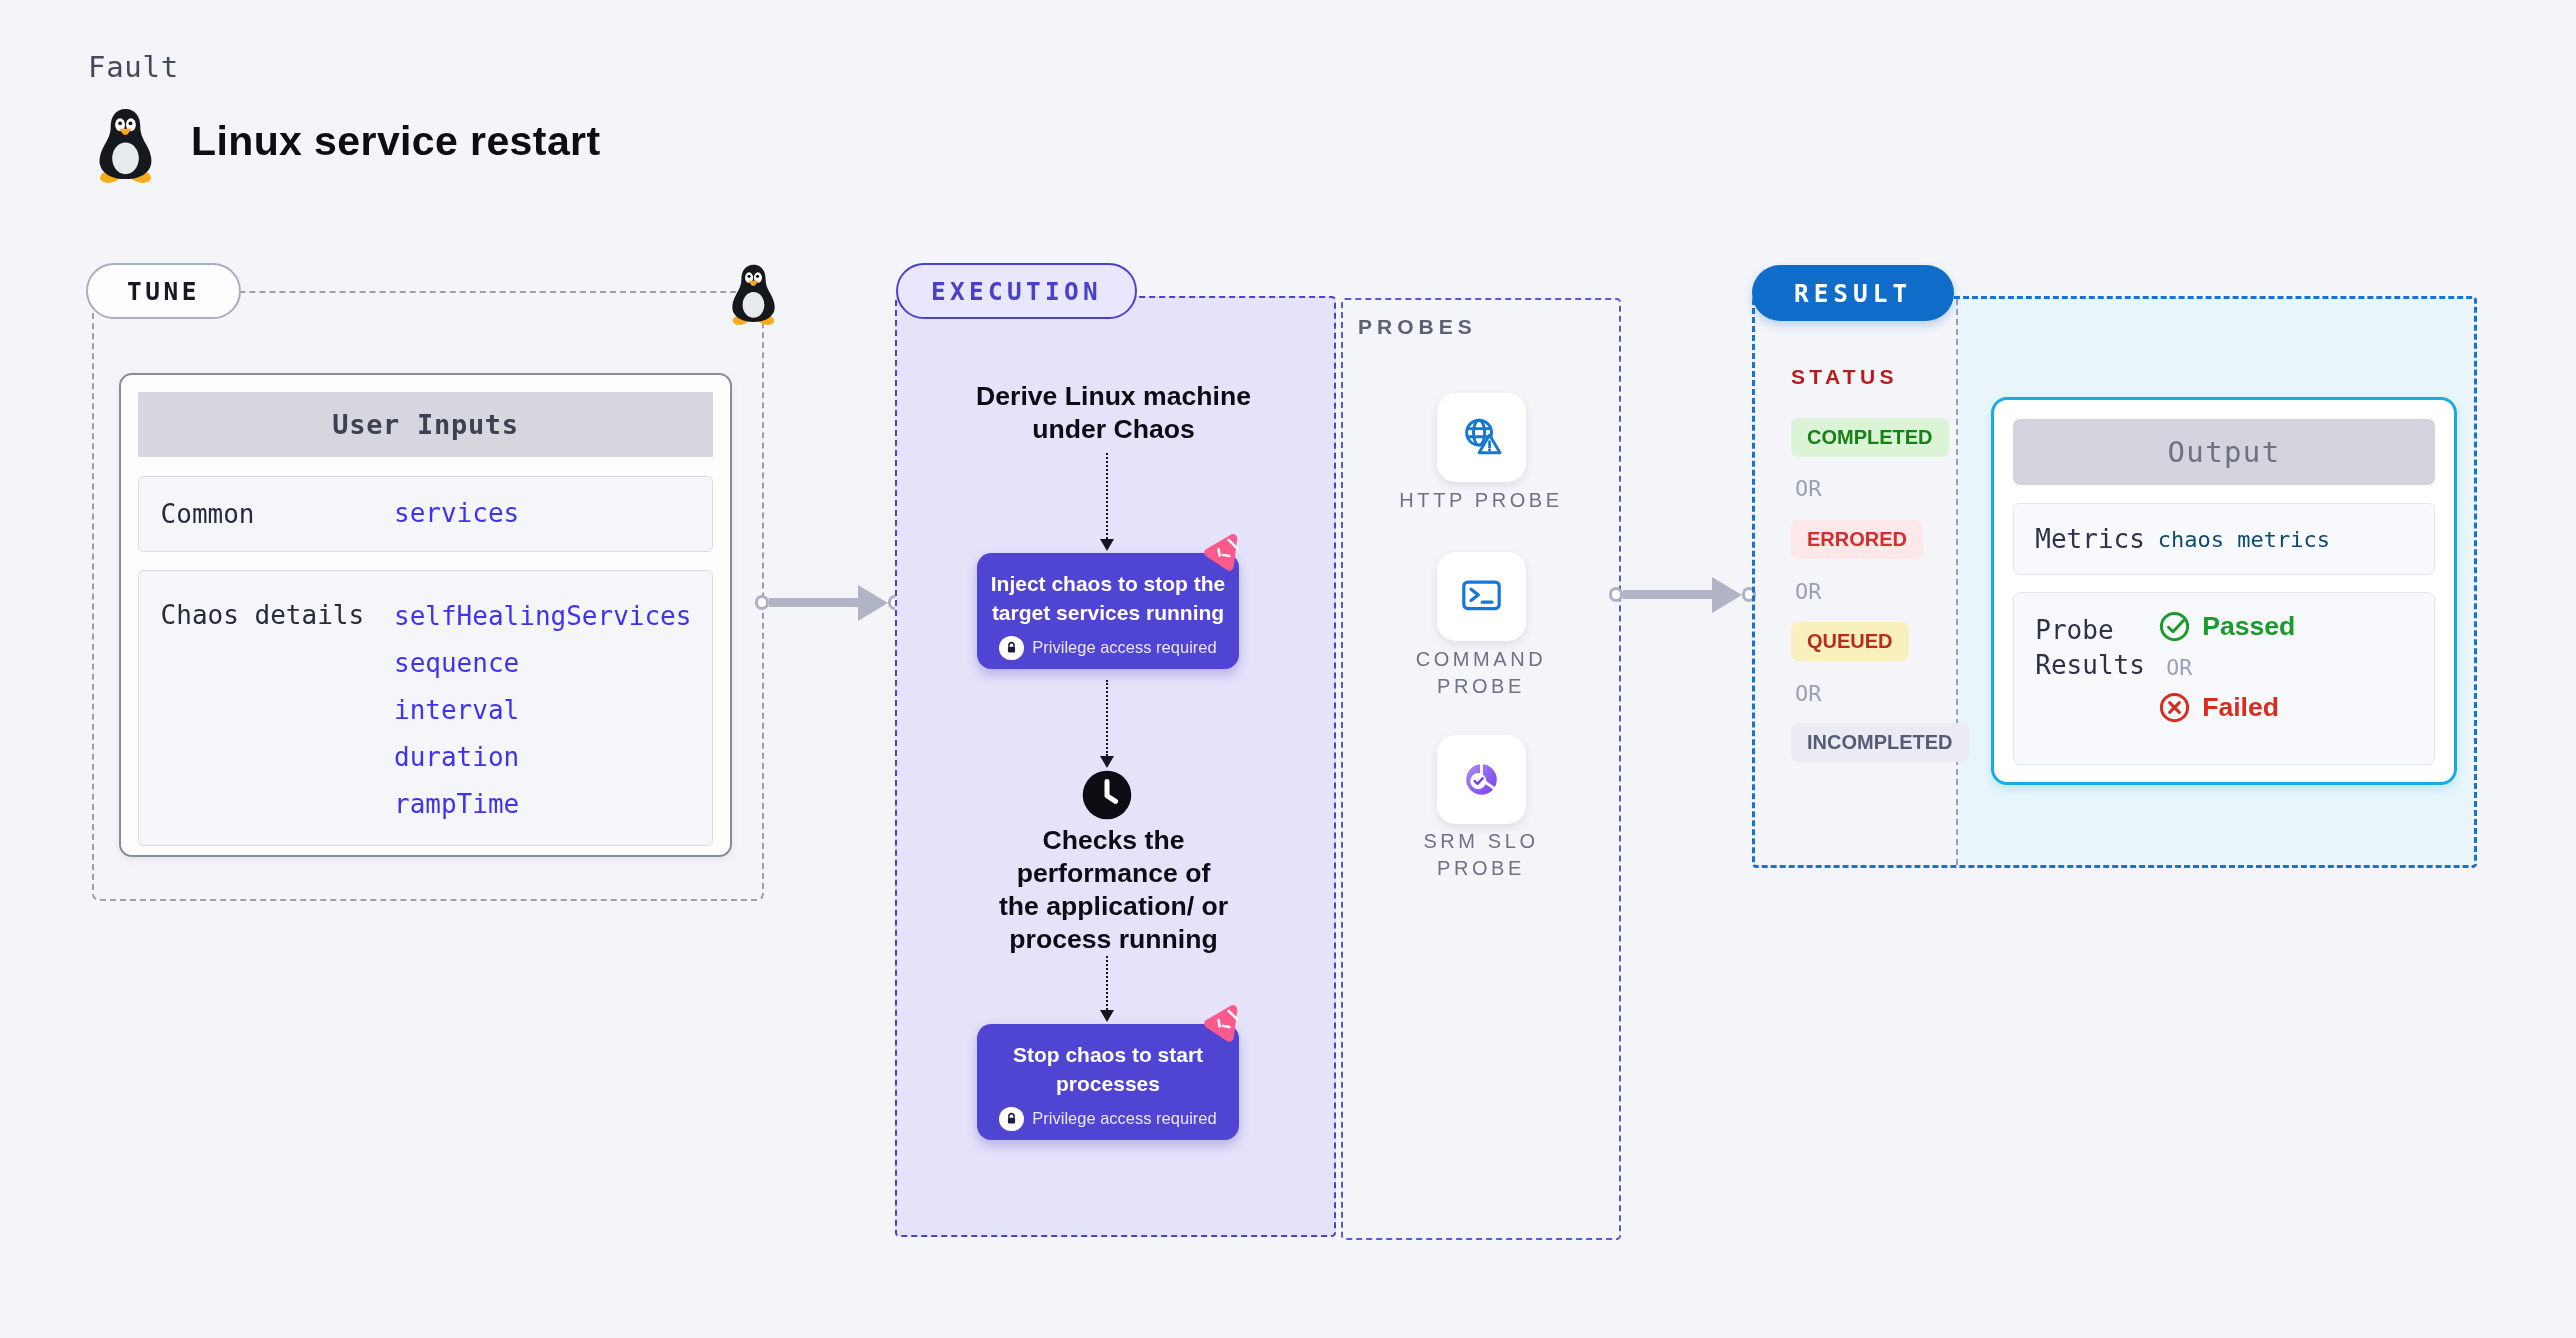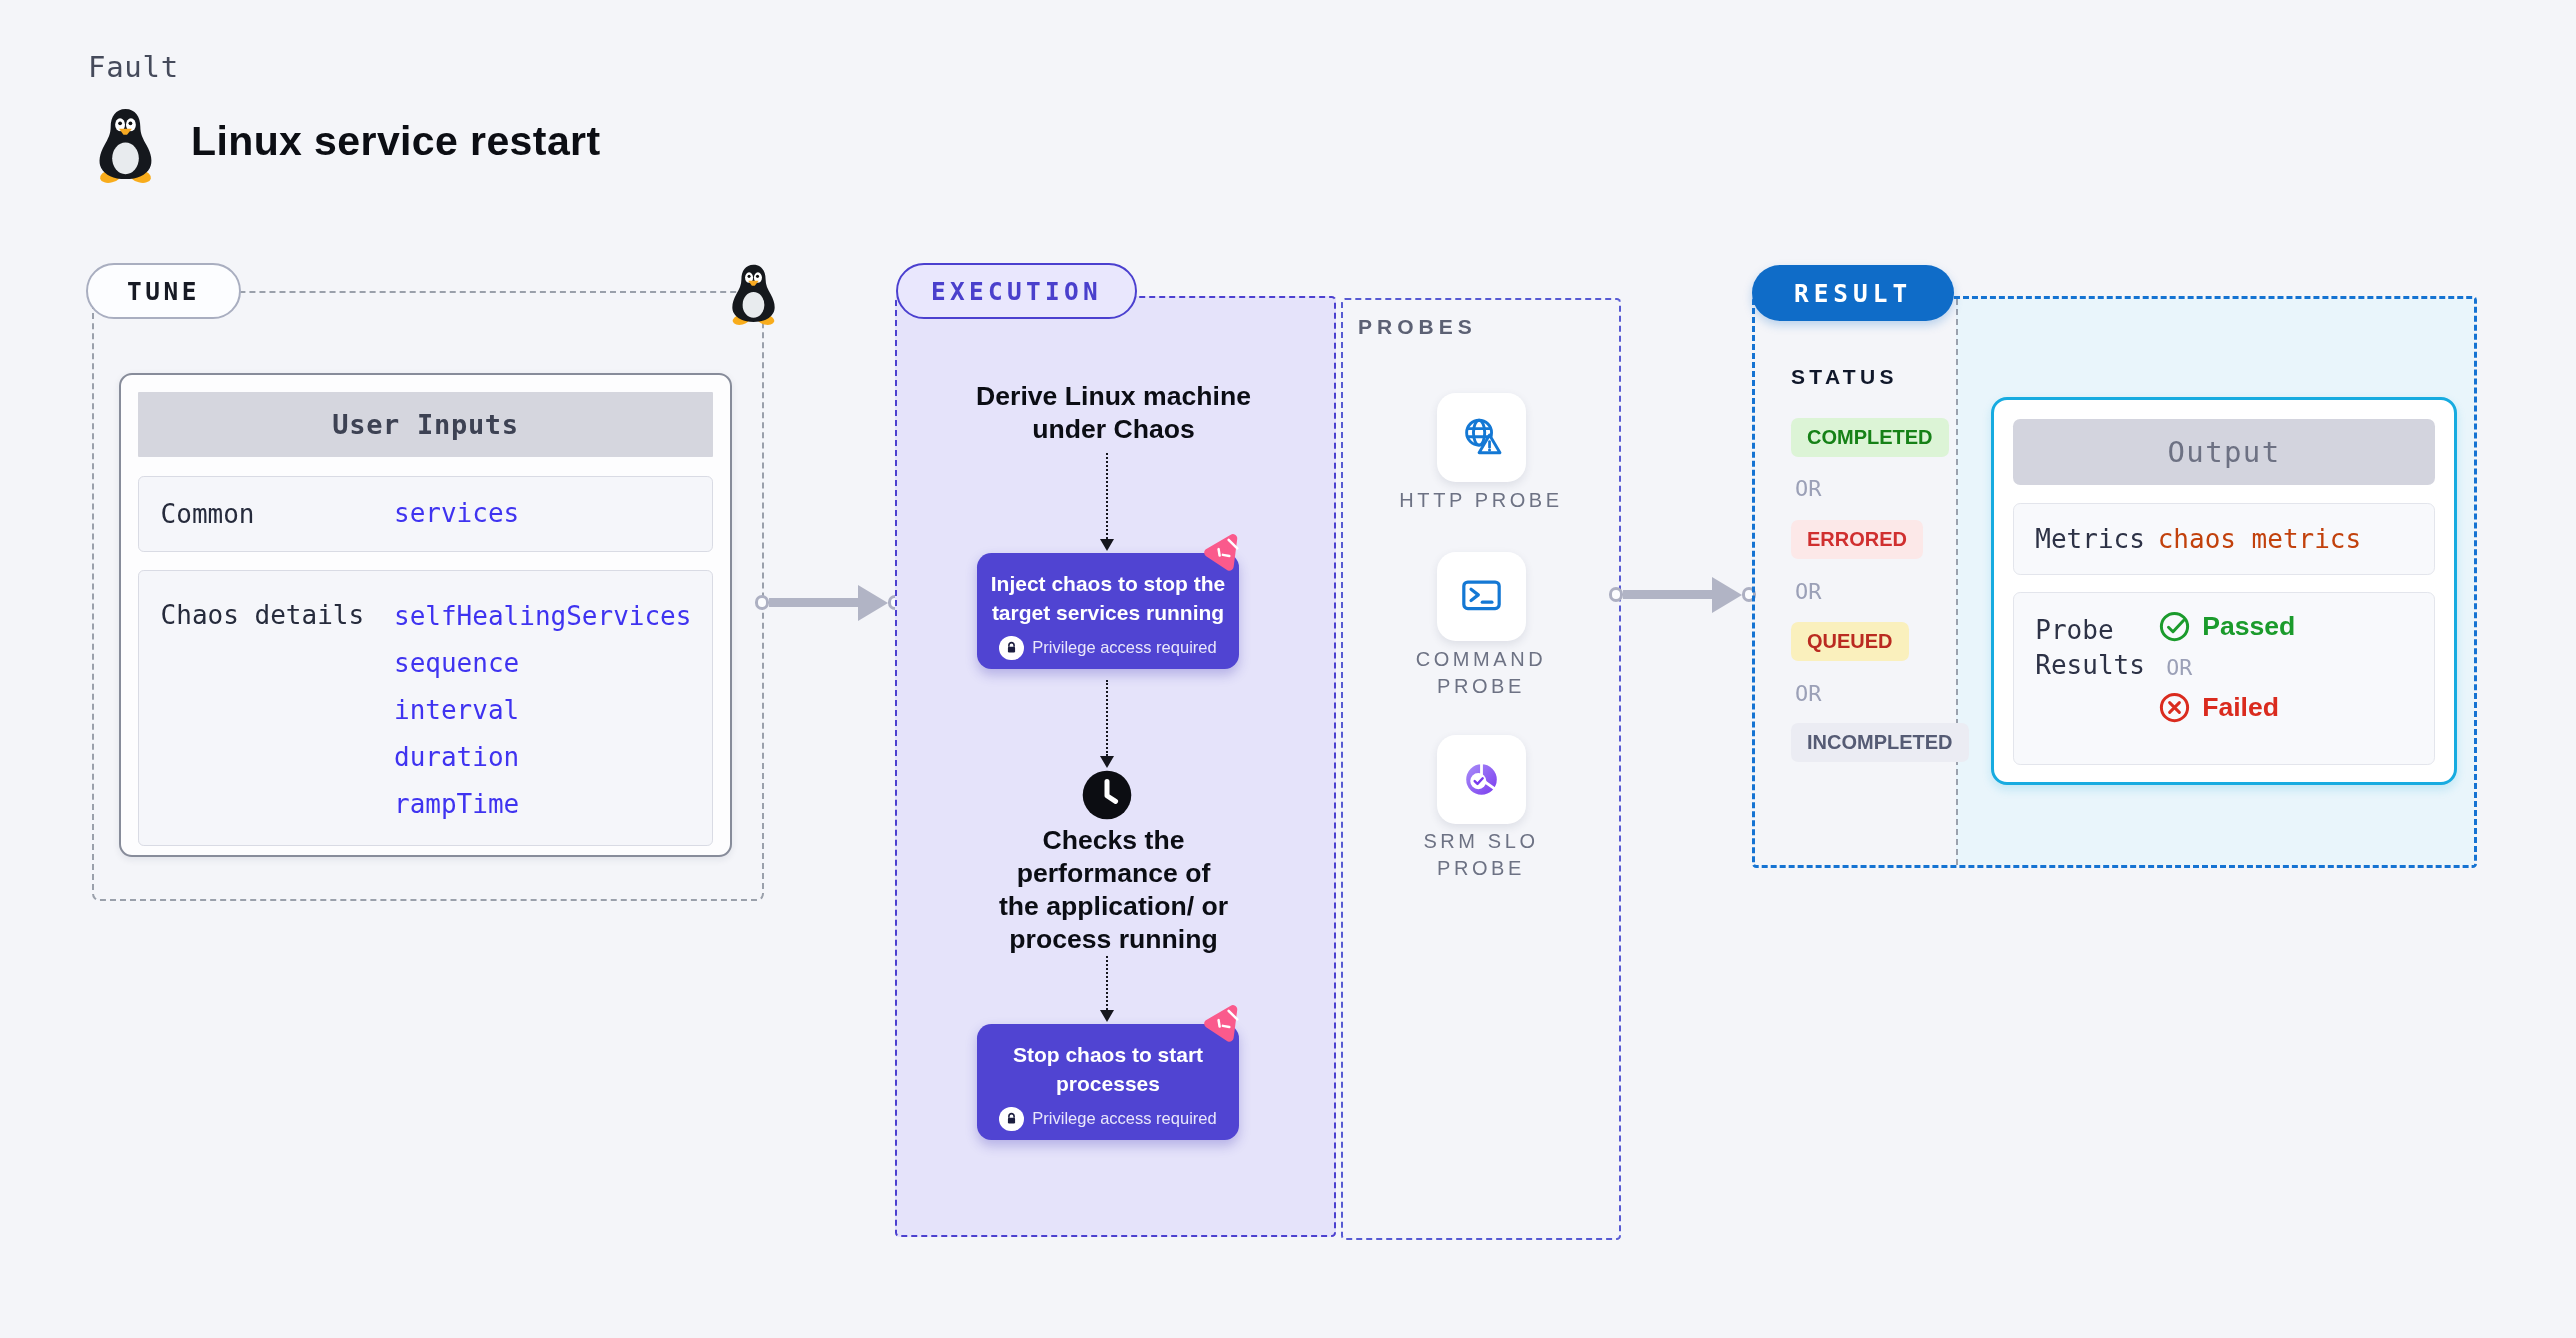--- a/index.html
+++ b/index.html
@@ -90,39 +90,39 @@
   .probes-label { left:1358px; top:315px; font-size:21px; font-weight:bold; letter-spacing:5px; color:#5c6174; }
   .probe-card { position:absolute; left:1437px; width:89px; height:89px; background:#ffffff; border-radius:18.7px;
                 display:flex; align-items:center; justify-content:center;
                 box-shadow:0 3.6px 8.6px rgba(40,45,80,0.10); }
   .probe-card-1 { top:393px; } .probe-card-2 { top:552px; } .probe-card-3 { top:735px; }
   .probe-label { position:absolute; left:1341px; width:280px; text-align:center; font-size:20px; font-weight:normal;
                  letter-spacing:3.6px; color:#6d7284; line-height:27px; }
   .probe-label-1 { top:487px; } .probe-label-2 { top:646px; } .probe-label-3 { top:828px; }
 
   
-  .status-label { left:1791px; top:365px; font-size:21px; font-weight:bold; letter-spacing:4.3px; color:#0f172a;text-align:center; }
+  .status-label { left:1791px; top:365px; font-size:21px; font-weight:bold; letter-spacing:4.3px; color:#b91c1c;text-align:center; }
   .badge { position:absolute; left:1791px; padding:8px 16px; border-radius:7.2px; font-size:20px; font-weight:bold; }
   .badge-completed { top:418px; background:#dcf4d6; color:#168117; }
   .badge-errored { top:520px; background:#fce8e8; color:#d02f2f; }
   .badge-queued { top:622px; background:#faf0bd; color:#ba2a20; }
   .badge-incompleted { top:723px; background:#ebecf3; color:#555b74; }
   .or { position:absolute; left:1795px; font-size:22px; color:#9ba0b7; }
   .or-1 { top:476px; } .or-2 { top:579px; } .or-3 { top:681px; }
 
   .output-card { left:1991px; top:397px; width:466px; height:388px; background:#ffffff; border:3.6px solid #17abe0;
                  border-radius:16px; padding:18.7px; box-shadow:0 4.3px 10px rgba(23,171,224,0.18); z-index:2; }
   .out-header { height:66px; line-height:66px; background:#d3d4de; border-radius:7.2px; text-align:center;
                 font-size:29px; font-weight:normal; color:#6d7183; letter-spacing:1.4px; }
   .out-row { background:#f8f9fc; border:1.4px solid #e3e5ec; border-radius:7.2px; display:flex; }
   .metrics-row { margin-top:18.7px; height:72px; align-items:center; }
   .proberes-row { margin-top:17px; height:173px; align-items:flex-start; }
   .out-label { width:144px; padding-left:21.6px; font-size:26px; color:#2d3246; line-height:35px; }
   .proberes-row .out-label { padding-top:20px; }
-  .out-value { font-size:26px; color:#c2410c; }
+  .out-value { font-size:22px; color:#0c4a6e; }
   .pr-col { padding-top:17px; }
   .pr-line { display:flex; align-items:center; gap:11.5px; }
   .pr-passed { font-size:26.6px; font-weight:bold; color:#1b9b2c; }
   .pr-failed { font-size:26.6px; font-weight:bold; color:#da2b1e; }
   .pr-or { font-size:21.6px; color:#9ba0b7; margin:11.5px 0 11.5px 8.6px; font-family:"DejaVu Sans Mono",monospace; }
 </style>
 </head>
 <body>
 
 <svg width="0" height="0" style="position:absolute">

